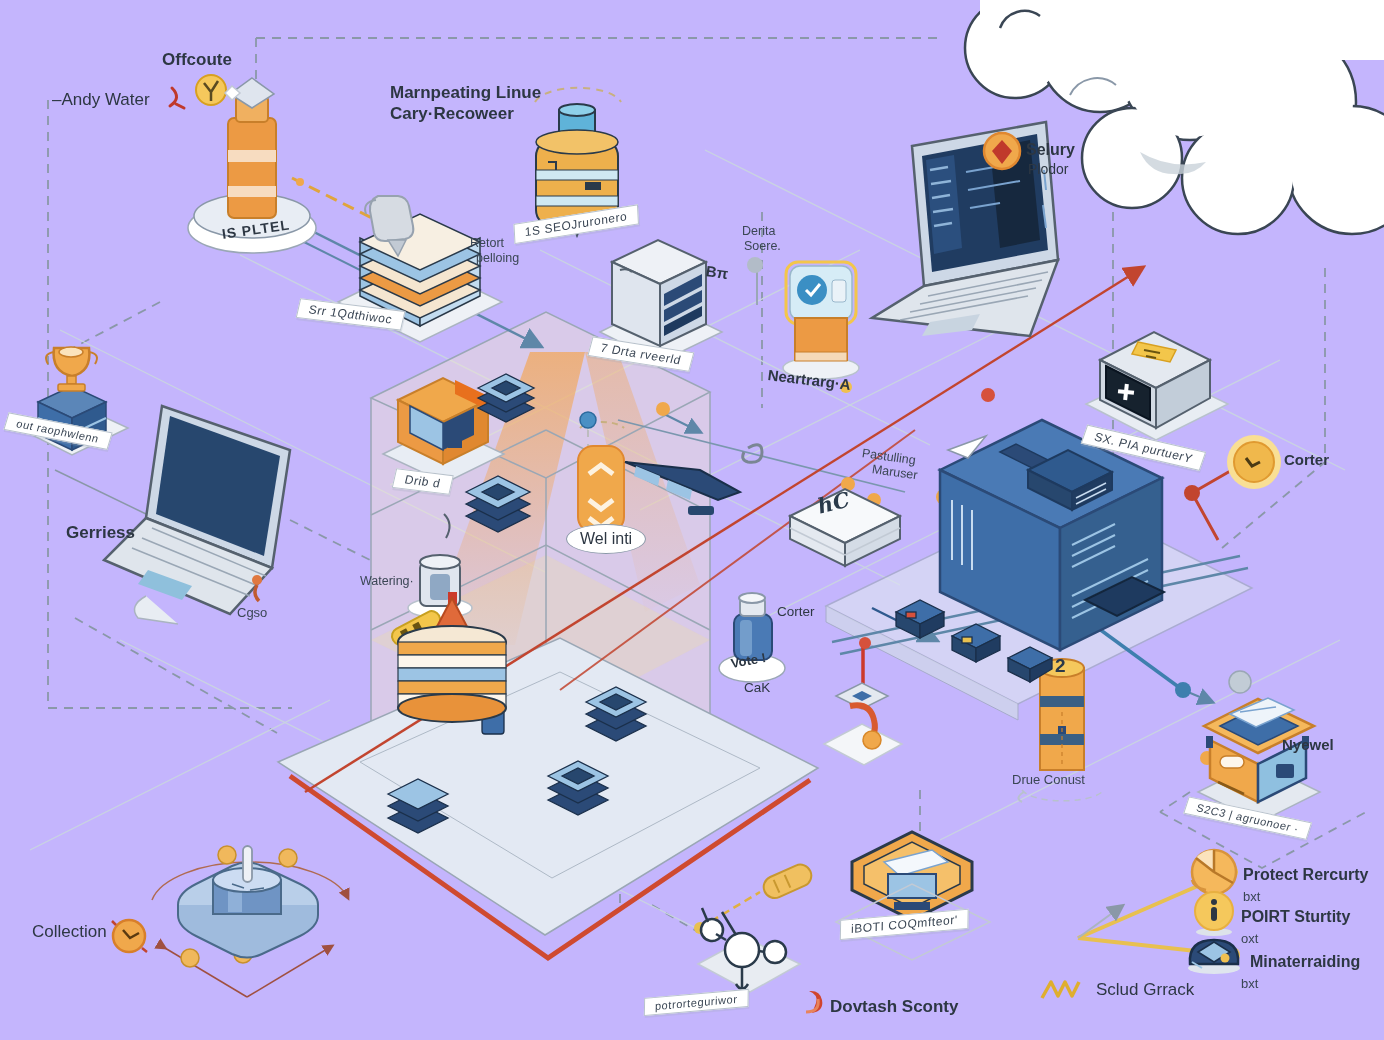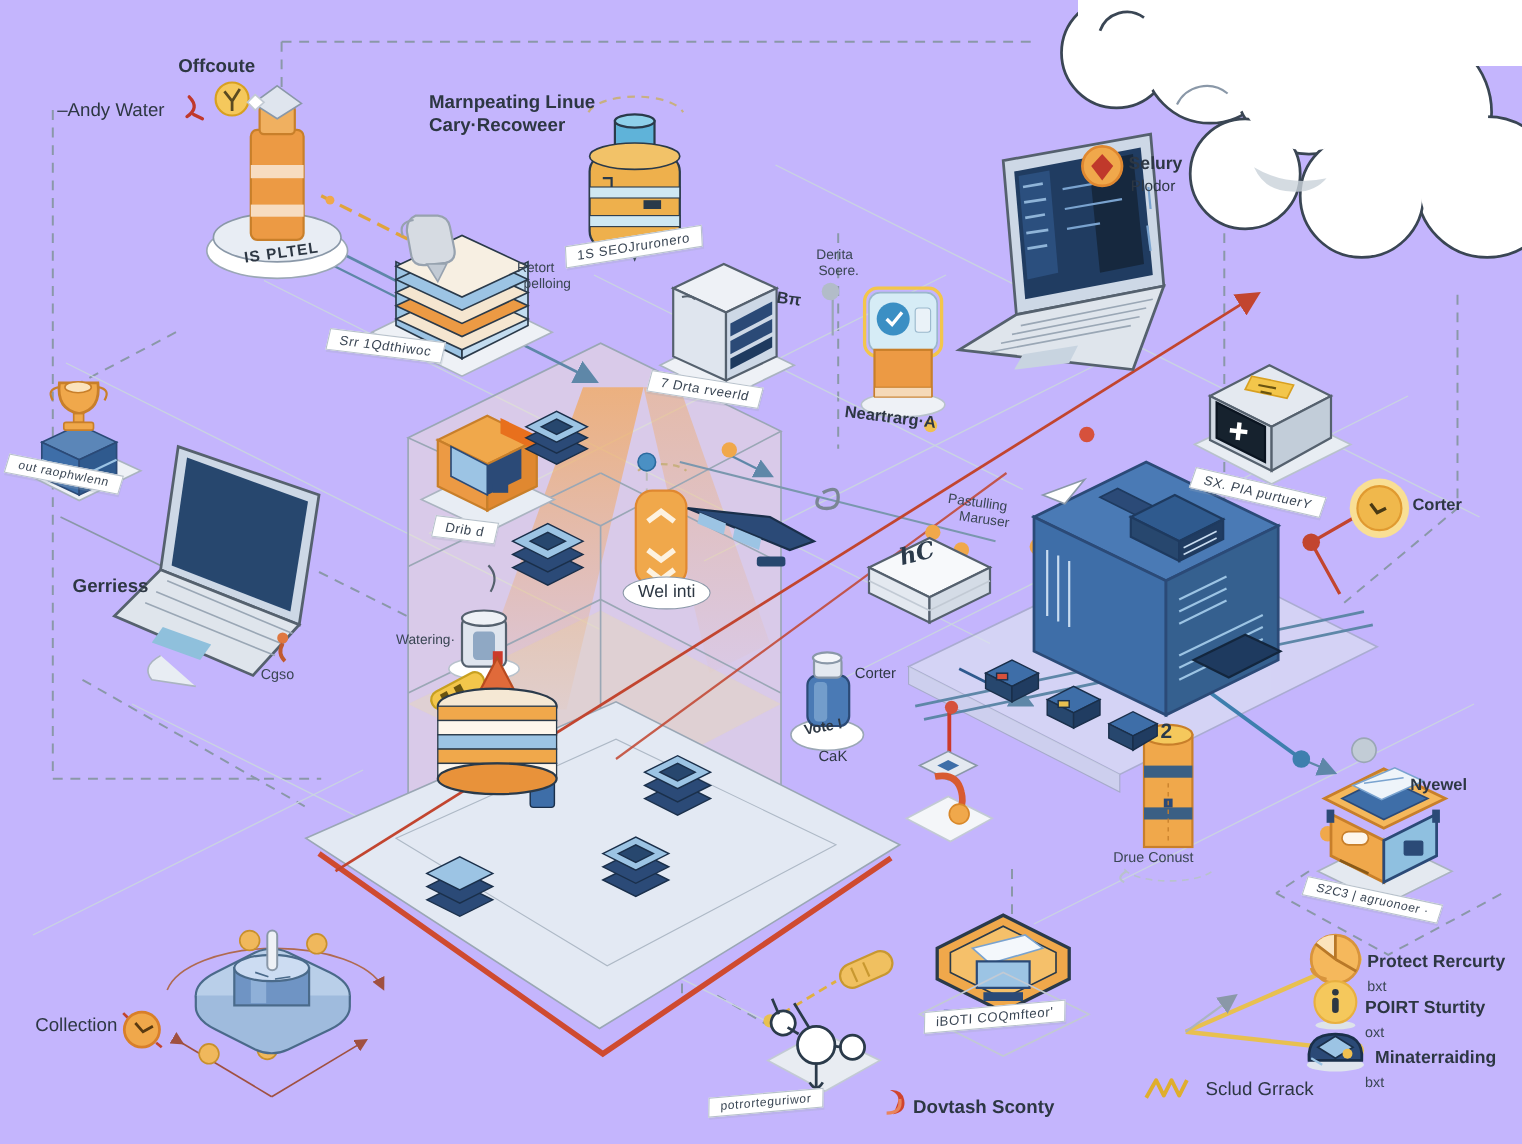--- a/index.html
+++ b/index.html
@@ -632,21 +632,21 @@
 <div class="lbl oval" style="left:566px;top:524px">Wel inti</div>
 <div class="lbl t12" style="left:360px;top:574px">Watering·</div>
 <div class="lbl t12 rot" style="left:862px;top:446px;transform:rotate(8deg)">Pastulling</div>
 <div class="lbl t12 rot" style="left:872px;top:462px;transform:rotate(8deg)">Maruser</div>
 <div class="lbl hand rot" style="left:818px;top:494px;transform:rotate(-14deg)">hC</div>
 <div class="lbl" style="left:777px;top:604px;font-size:13.5px">Corter</div>
 <div class="lbl rot" style="left:731px;top:656px;font-size:13px;font-weight:600;transform:rotate(-10deg)">Vote !</div>
 <div class="lbl" style="left:744px;top:680px;font-size:13.5px">CaK</div>
 <div class="lbl" style="left:1055px;top:655px;font-size:19px;font-weight:bold;color:#2A3A4A">2</div>
 <div class="lbl t13" style="left:1012px;top:772px">Drue Conust</div>
-<div class="lbl t15" style="left:1282px;top:705px">Nyewel</div>
+<div class="lbl t15" style="left:1282px;top:736px">Nyewel</div>
 <div class="lbl plaque rot" style="left:1186px;top:796px;font-size:11px;transform:rotate(12deg) skewX(-6deg)">S2C3 | agruonoer ·</div>
 <div class="lbl t17" style="left:32px;top:922px">Collection</div>
 <div class="lbl plaque rot" style="left:644px;top:998px;font-size:11px;transform:rotate(-5deg) skewX(-6deg)">potrorteguriwor</div>
 <div class="lbl plaque rot" style="left:840px;top:920px;transform:rotate(-5deg) skewX(-6deg)">iBOTI COQmfteor'</div>
 <div class="lbl t17b" style="left:830px;top:997px">Dovtash Sconty</div>
 <div class="lbl t17" style="left:1096px;top:980px">Sclud Grrack</div>
 
 <div class="lbl legend-label" style="left:1243px;top:866px">Protect Rercurty</div>
 <div class="lbl legend-sub" style="left:1243px;top:889px">bxt</div>
 <div class="lbl legend-label" style="left:1241px;top:908px">POIRT Sturtity</div>

